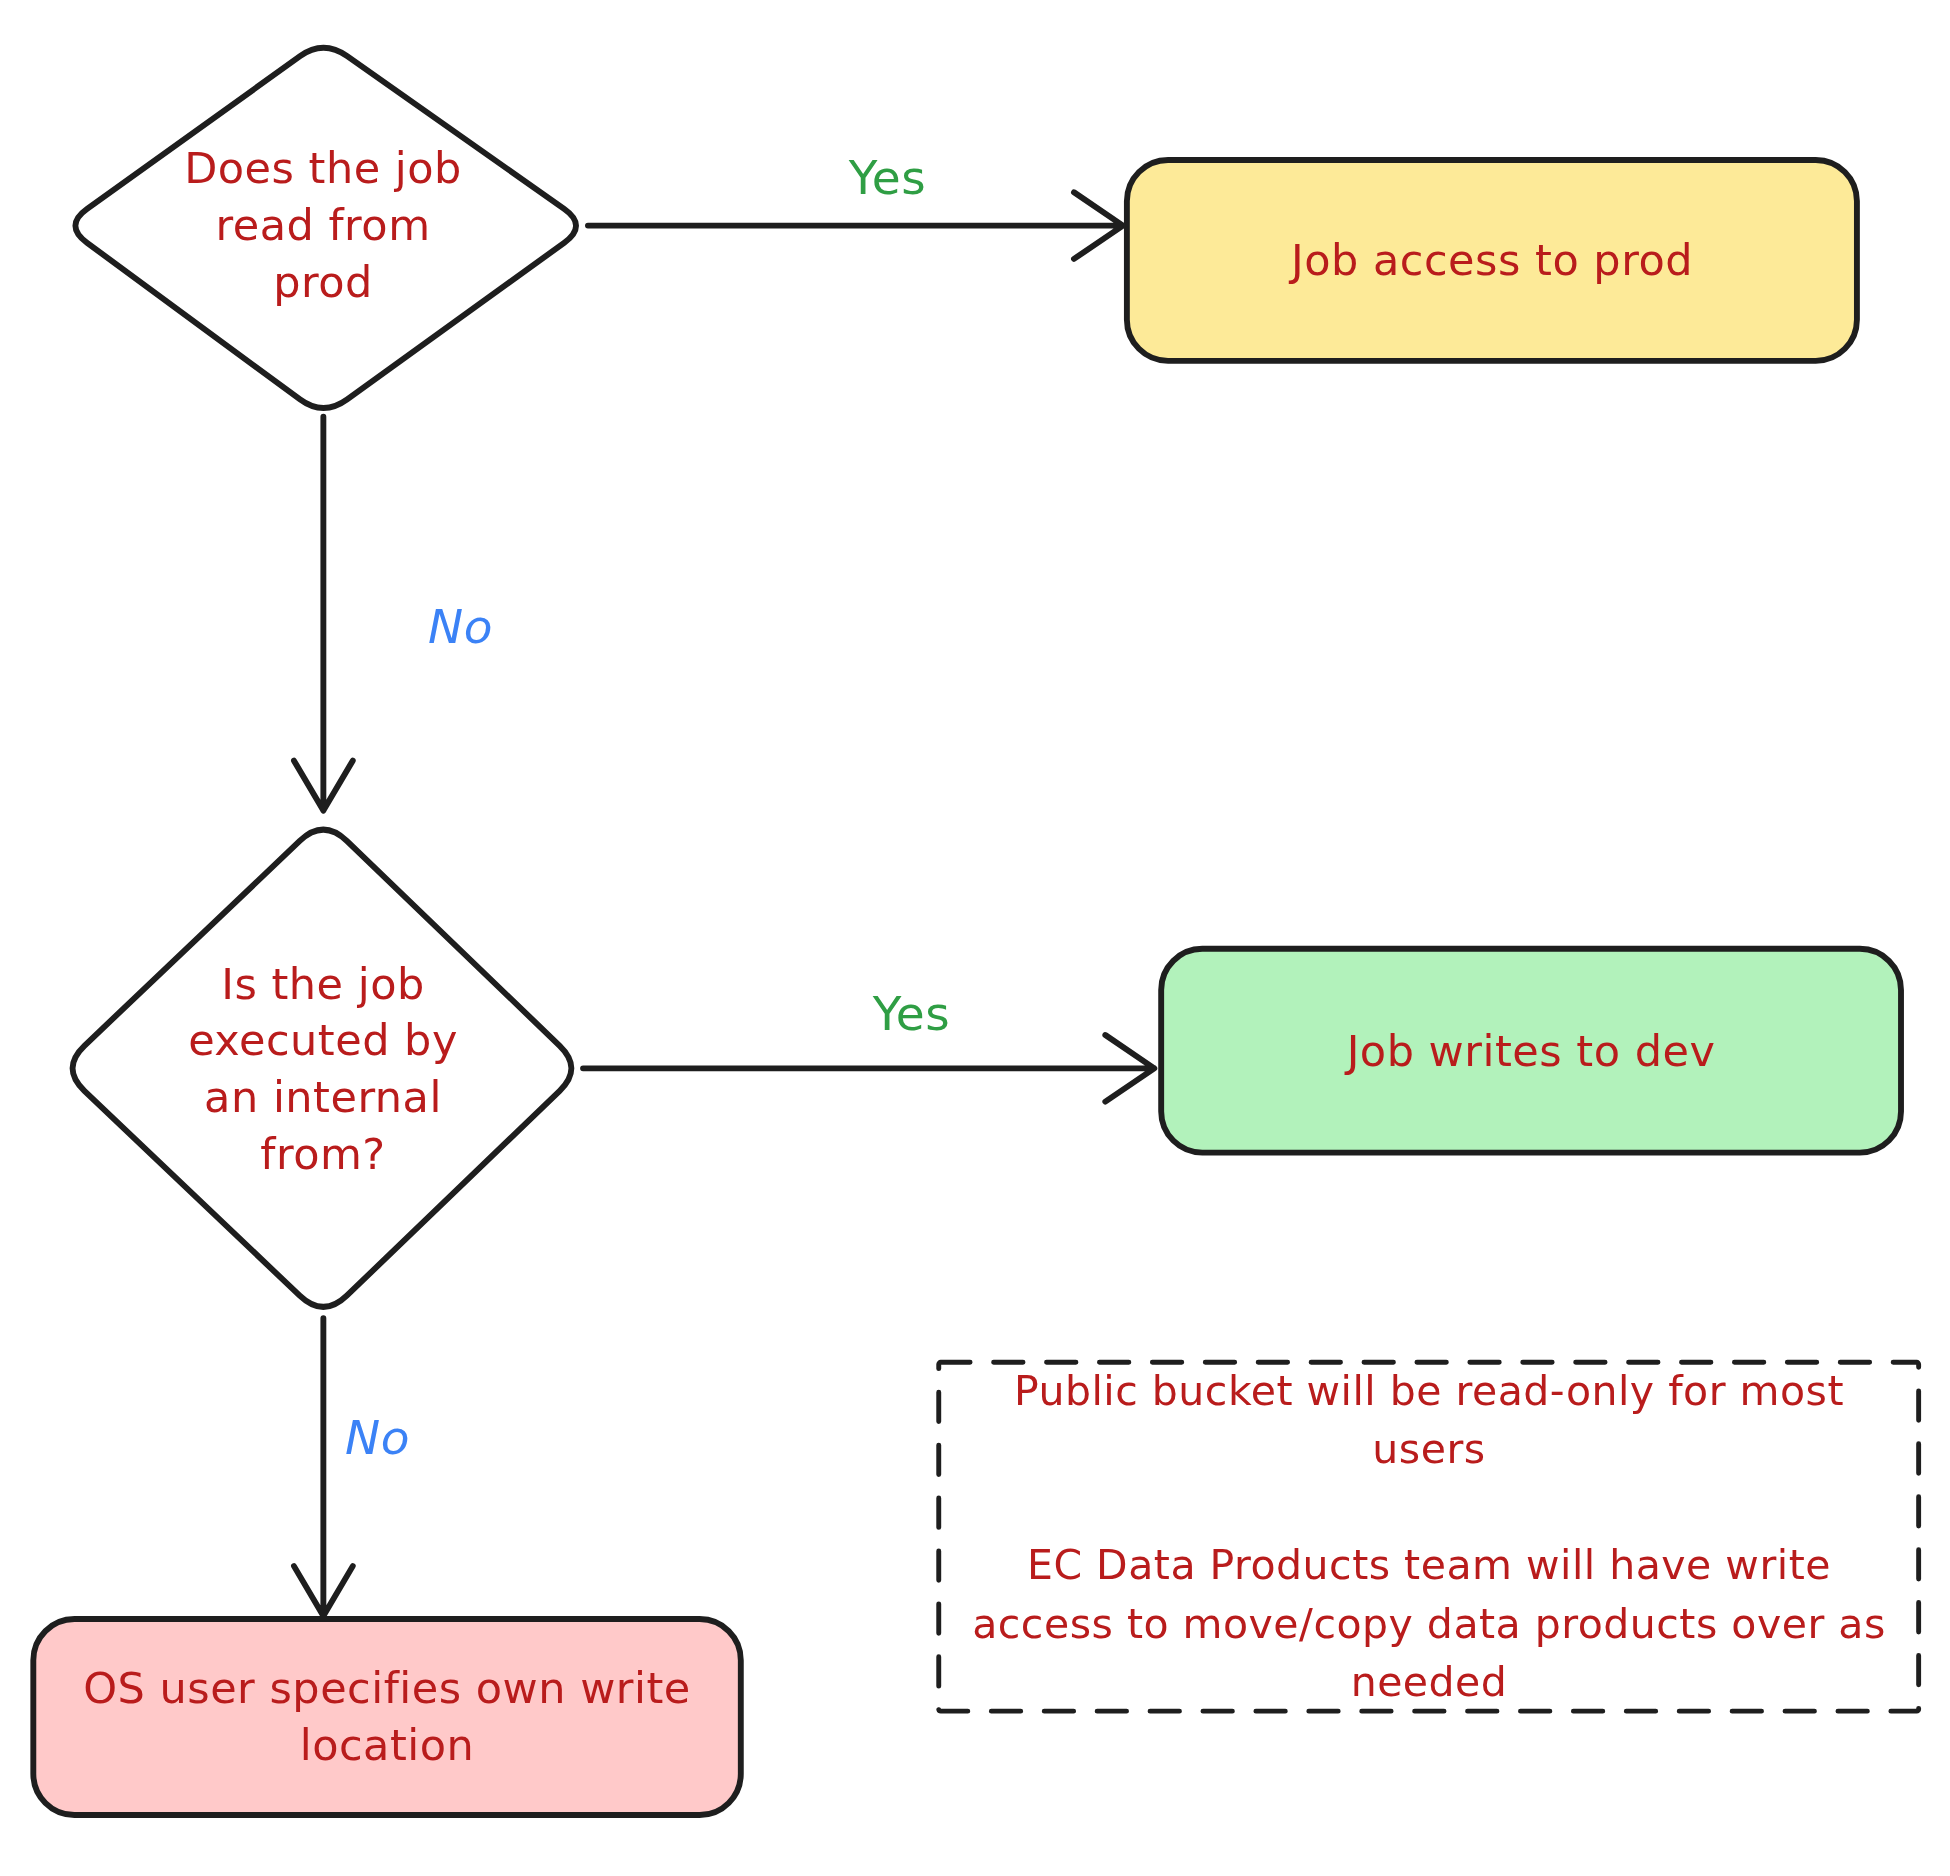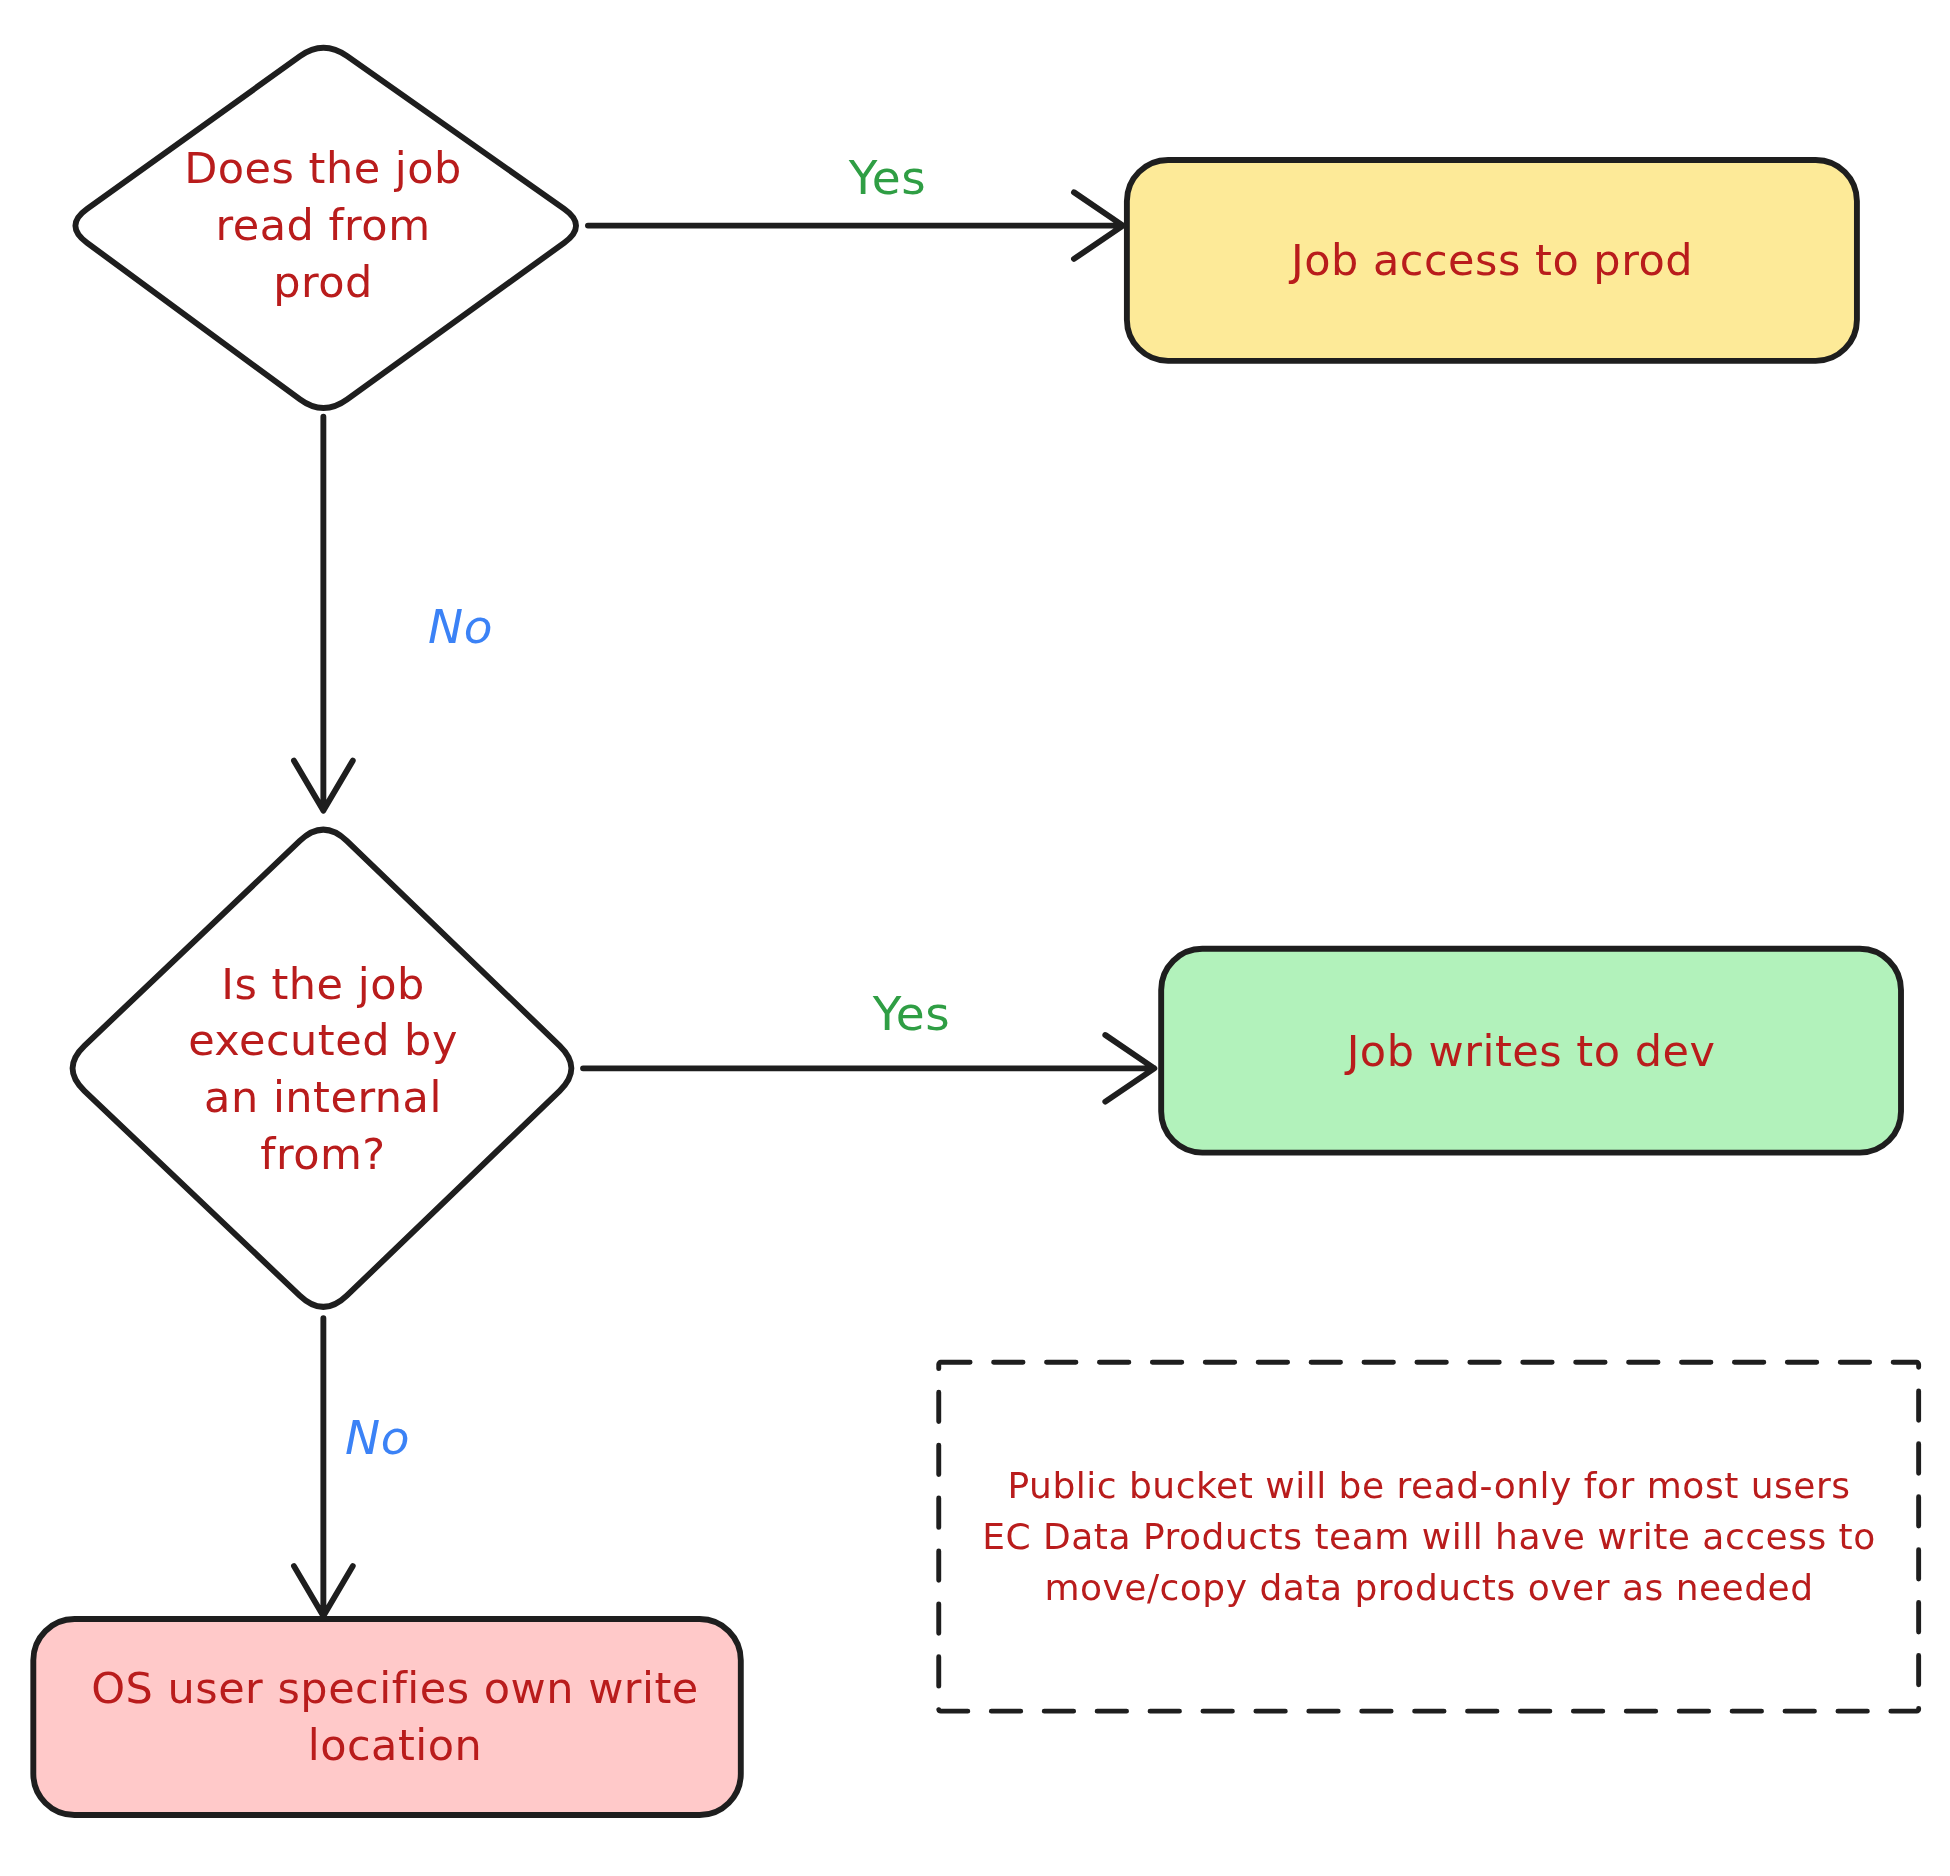--- a/index.html
+++ b/index.html
@@ -25,22 +25,22 @@
   .node-label{
     display:flex;align-items:center;justify-content:center;
   }
   .edge-label{
     font-size:47px;
     font-weight:500;
   }
   .edge-label.yes{color:#2f9e44;}
   .edge-label.no{color:#3b82f6;font-style:italic;font-weight:400;text-align:center;}
   .note-text{
-    display:flex;flex-direction:column;align-items:center;justify-content:center;
-    font-size:36px;line-height:1.42;
+    display:flex;flex-direction:column;align-items:center;justify-content:space-between;
+    font-size:41px;line-height:1.42;
     padding:0 13.7px;box-sizing:border-box;
   }
   .note-text p{margin:0;}
 </style>
 </head>
 <body>
 
 <div class="canvas">
 
   <svg width="1950" height="1876" viewBox="0 0 1990 1914" fill="none" stroke="#1e1e1e" stroke-width="6" stroke-linecap="round" stroke-linejoin="round">
@@ -81,21 +81,21 @@
   <div class="txt edge-label no" style="left:392px;top:596px;width:137px;">No</div>
 
   <div class="txt node-label" style="left:181px;top:863px;width:284px;height:412px;">Is the job executed by an internal from?</div>
 
   <div class="txt edge-label yes" style="left:838px;top:983px;width:147px;">Yes</div>
 
   <div class="txt node-label" style="left:1161px;top:949px;width:740px;height:204px;">Job writes to dev</div>
 
   <div class="txt edge-label no" style="left:309px;top:1407px;width:137px;">No</div>
 
-  <div class="txt node-label" style="left:51px;top:1619px;width:688px;height:196px;">OS user specifies own write location</div>
+  <div class="txt node-label" style="left:43px;top:1619px;width:688px;height:196px;">OS user specifies own write location</div>
 
   <div class="txt note-text" style="left:939px;top:1362px;width:980px;height:349px;">
     <p>Public bucket will be read-only for most users</p>
     <p>EC Data Products team will have write access to move/copy data products over as needed</p>
   </div>
 
 </div>
 
 
 </body></html>

